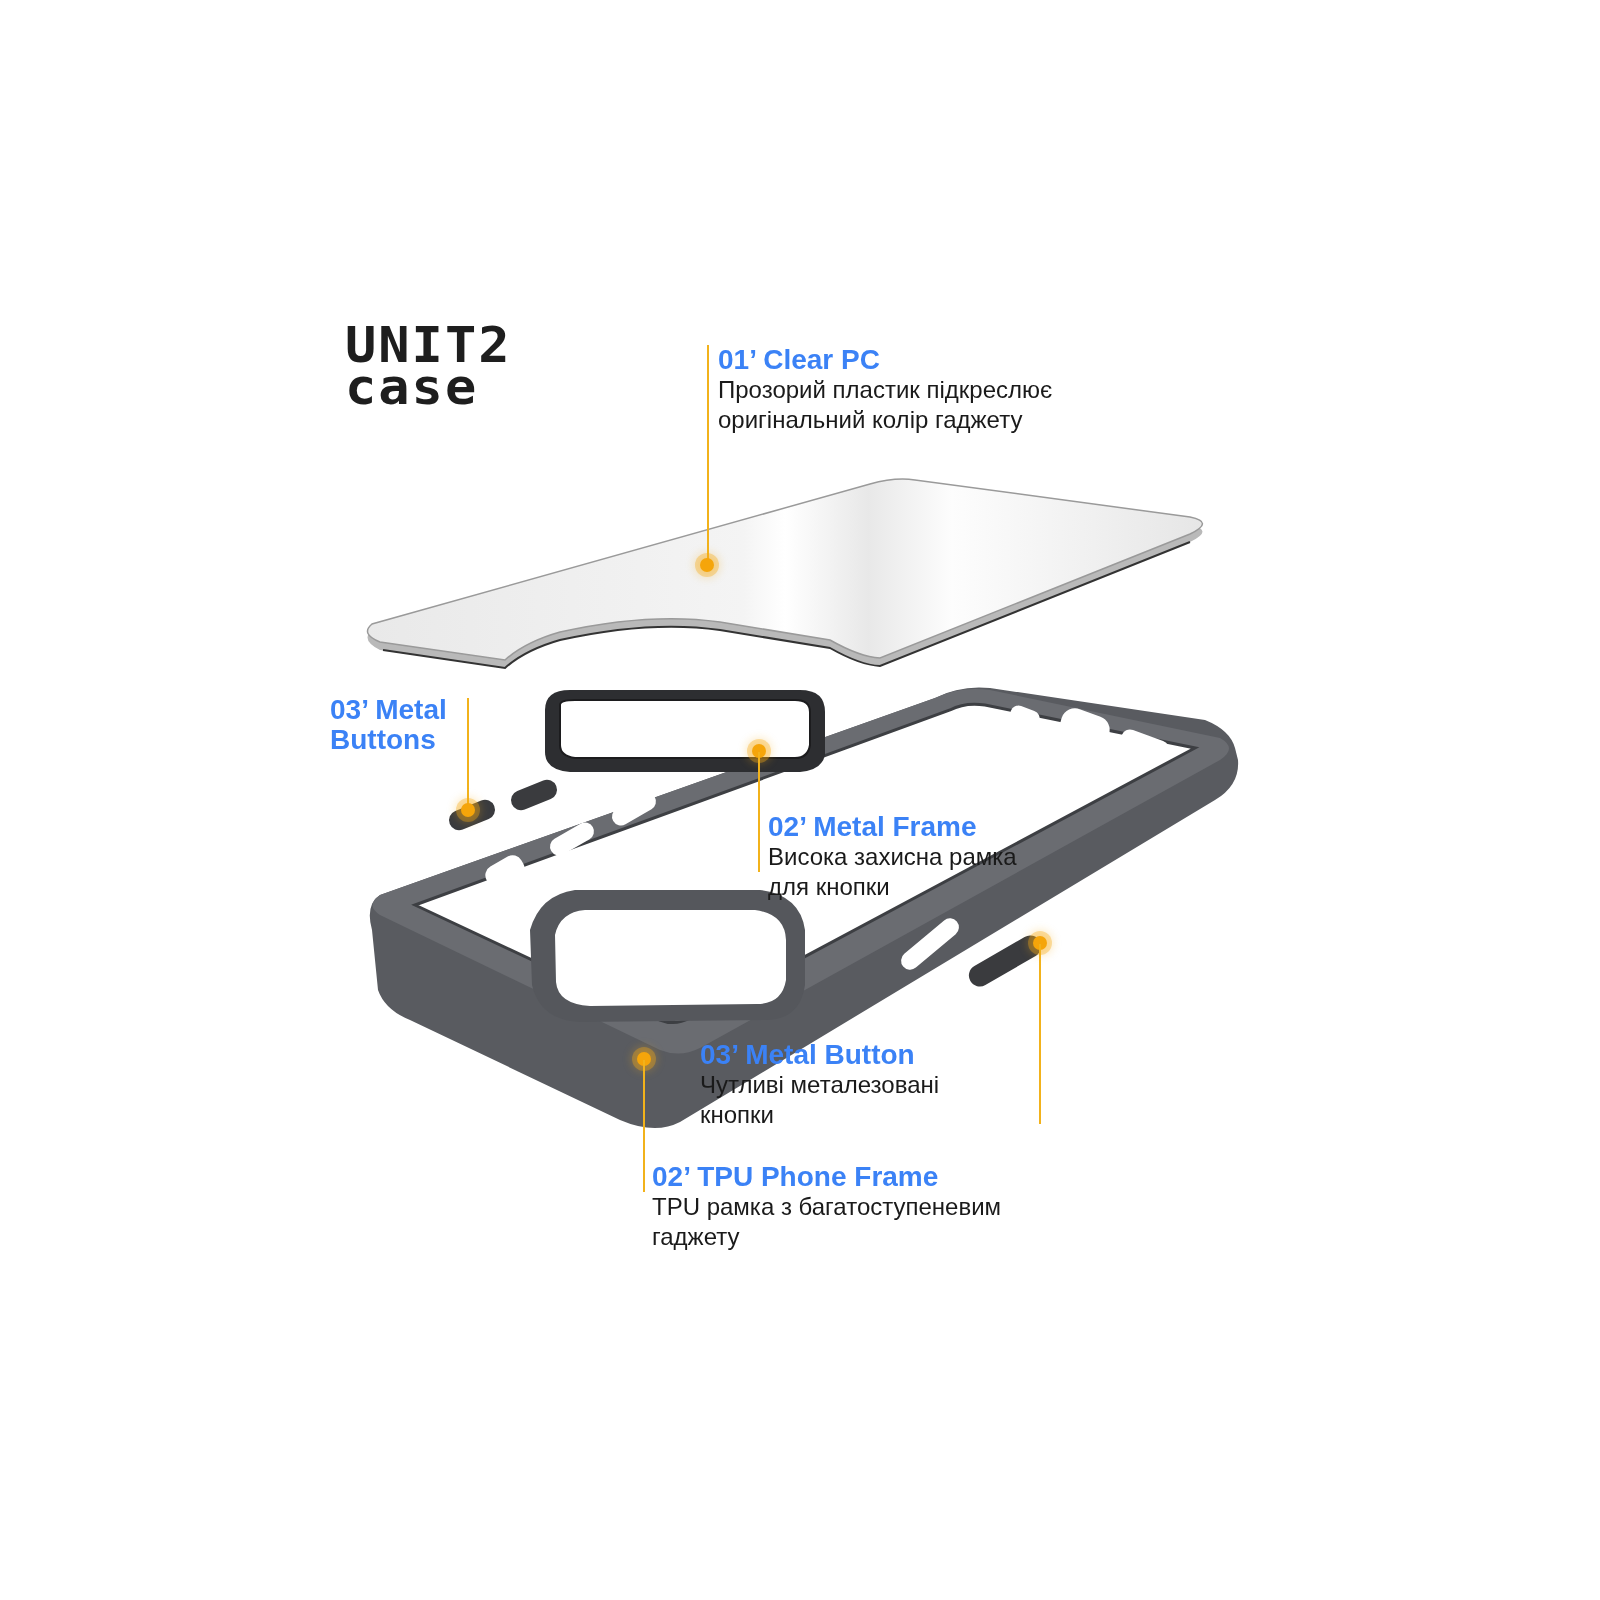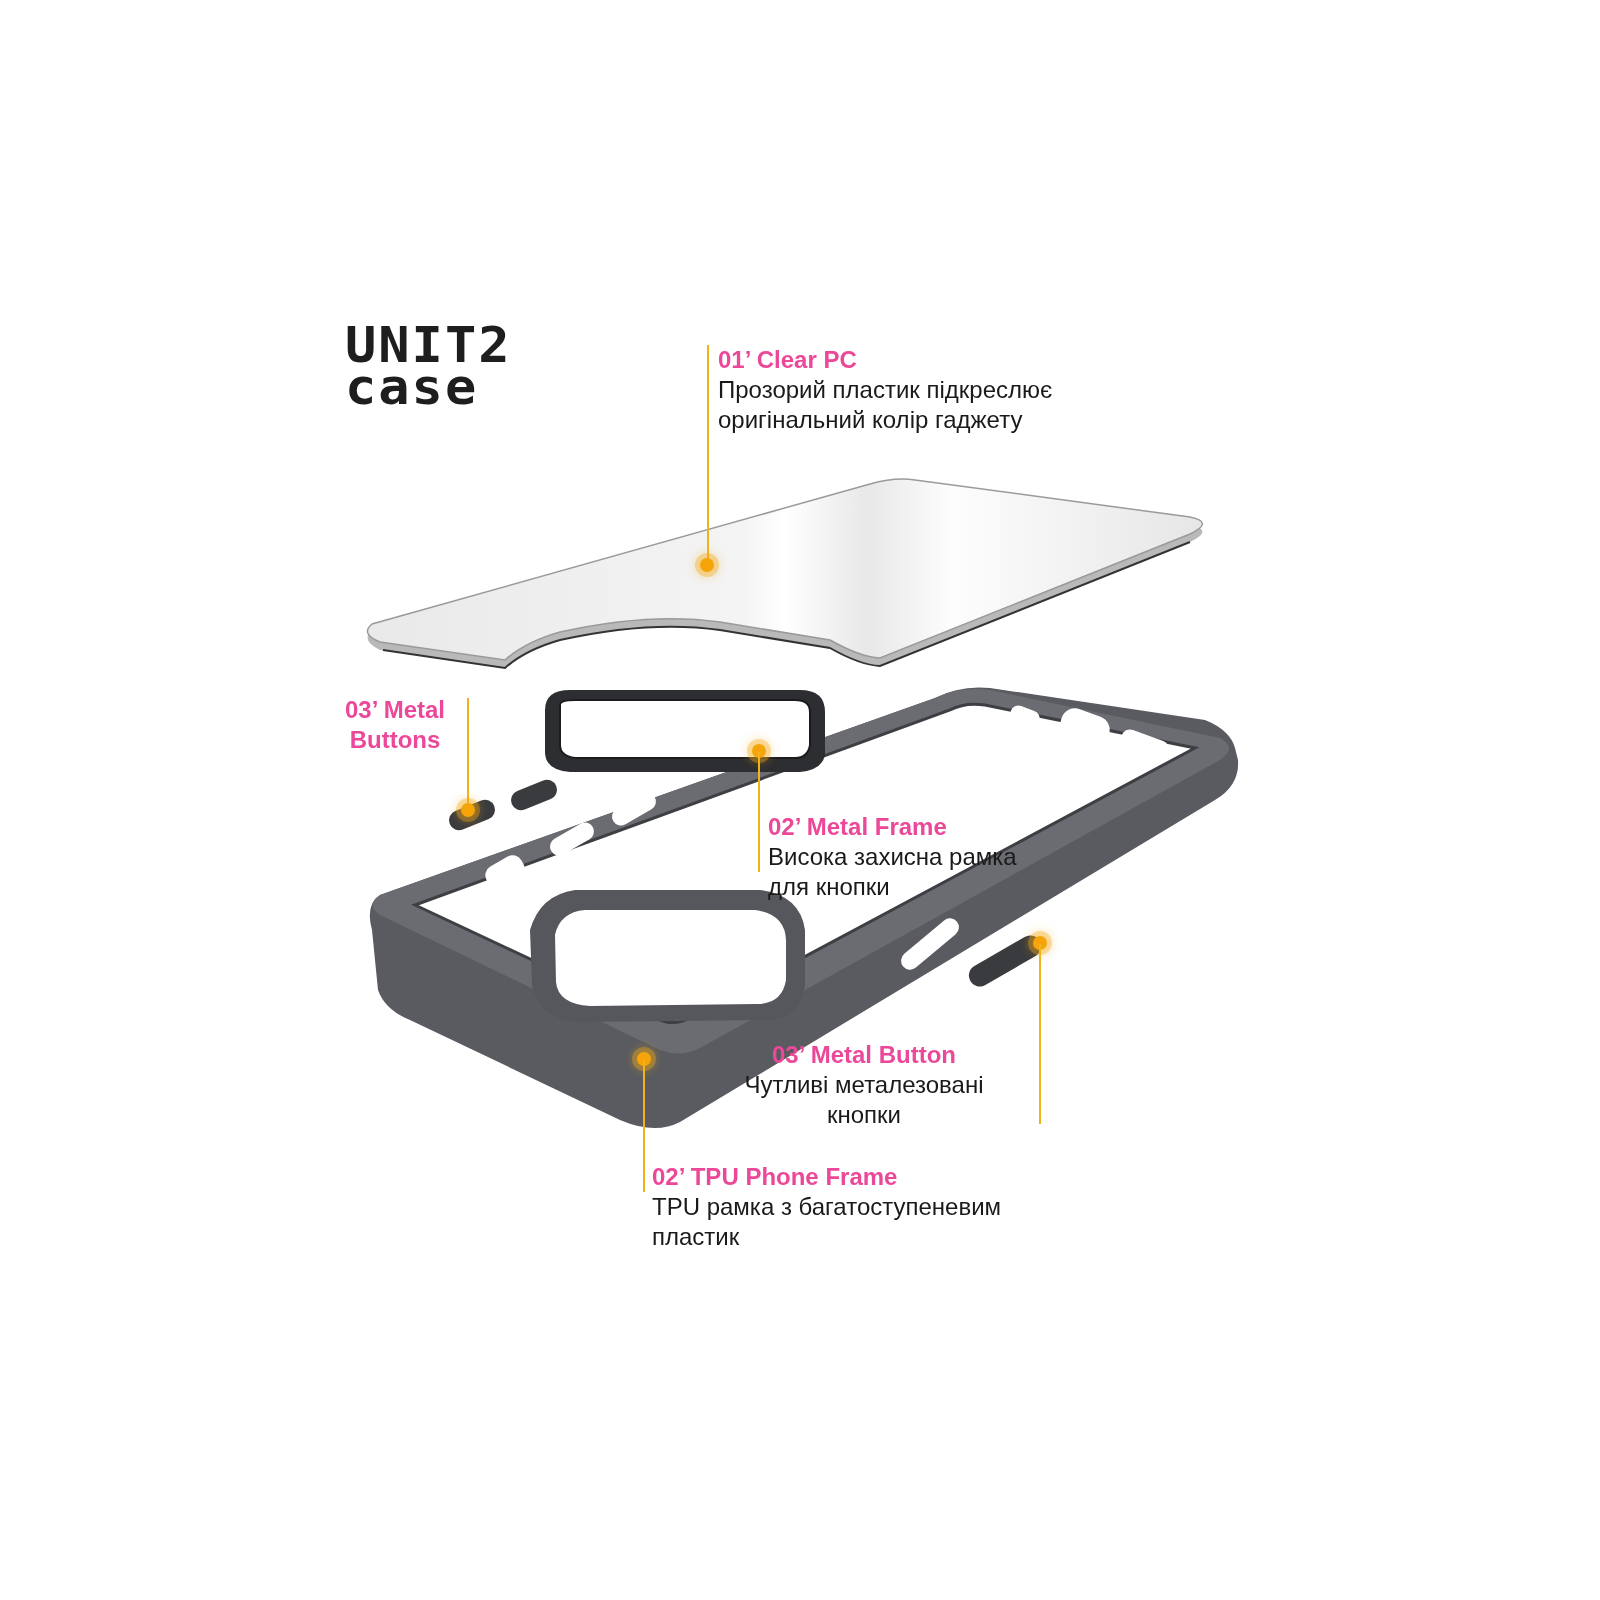--- a/index.html
+++ b/index.html
@@ -3,23 +3,23 @@
 <meta charset="utf-8">
 <style>
   html, body { margin:0; padding:0; background:#ffffff; }
   body { width:1600px; height:1600px; position:relative; overflow:hidden;
          font-family:"Liberation Sans", "DejaVu Sans", sans-serif; color:#111; }
   .logo { position:absolute; left:345px; top:324px; width:220px; }
   .logo-line { display:block; font-family:"DejaVu Sans Mono", monospace; font-weight:bold;
                font-size:52px; line-height:42px; letter-spacing:2px; color:#1e1e1e;
                transform:scaleY(0.95); }
   .callout { position:absolute; }
-  .callout .title { font-weight:bold; font-size:24px; line-height:30px; color:#ec4899; }
+  .callout .title { font-weight:bold; font-size:28px; line-height:30px; color:#3b82f6; }
   .callout .desc { font-size:24px; line-height:30px; color:#1a1a1a; }
-  .right-align { text-align:center; }
+  .right-align { text-align:left; }
   .leader { position:absolute; width:2px; background:#f2b21b; }
   .dot { position:absolute; width:14px; height:14px; border-radius:50%;
          background:#f5a50a; box-shadow:0 0 0 5px rgba(245,170,20,0.35), 0 0 8px 6px rgba(245,170,20,0.25); }
   svg.art { position:absolute; left:0; top:0; }
 </style>
 </head>
 <body>
 
 <svg class="art" width="1600" height="1600" viewBox="0 0 1600 1600">
   <defs>
@@ -108,14 +108,14 @@
   <div class="title">03’ Metal Button</div>
   <div class="desc">Чутливі металезовані</div>
   <div class="desc">кнопки</div>
 </div>
 
 <div class="dot" style="left:637px; top:1052px;"></div>
 <div class="leader" style="left:643px; top:1060px; height:132px;"></div>
 <div class="callout" style="left:652px; top:1162px;">
   <div class="title">02’ TPU Phone Frame</div>
   <div class="desc">TPU рамка з багатоступеневим</div>
-  <div class="desc">пластик</div>
+  <div class="desc">гаджету</div>
 </div>
 
 </body></html>

